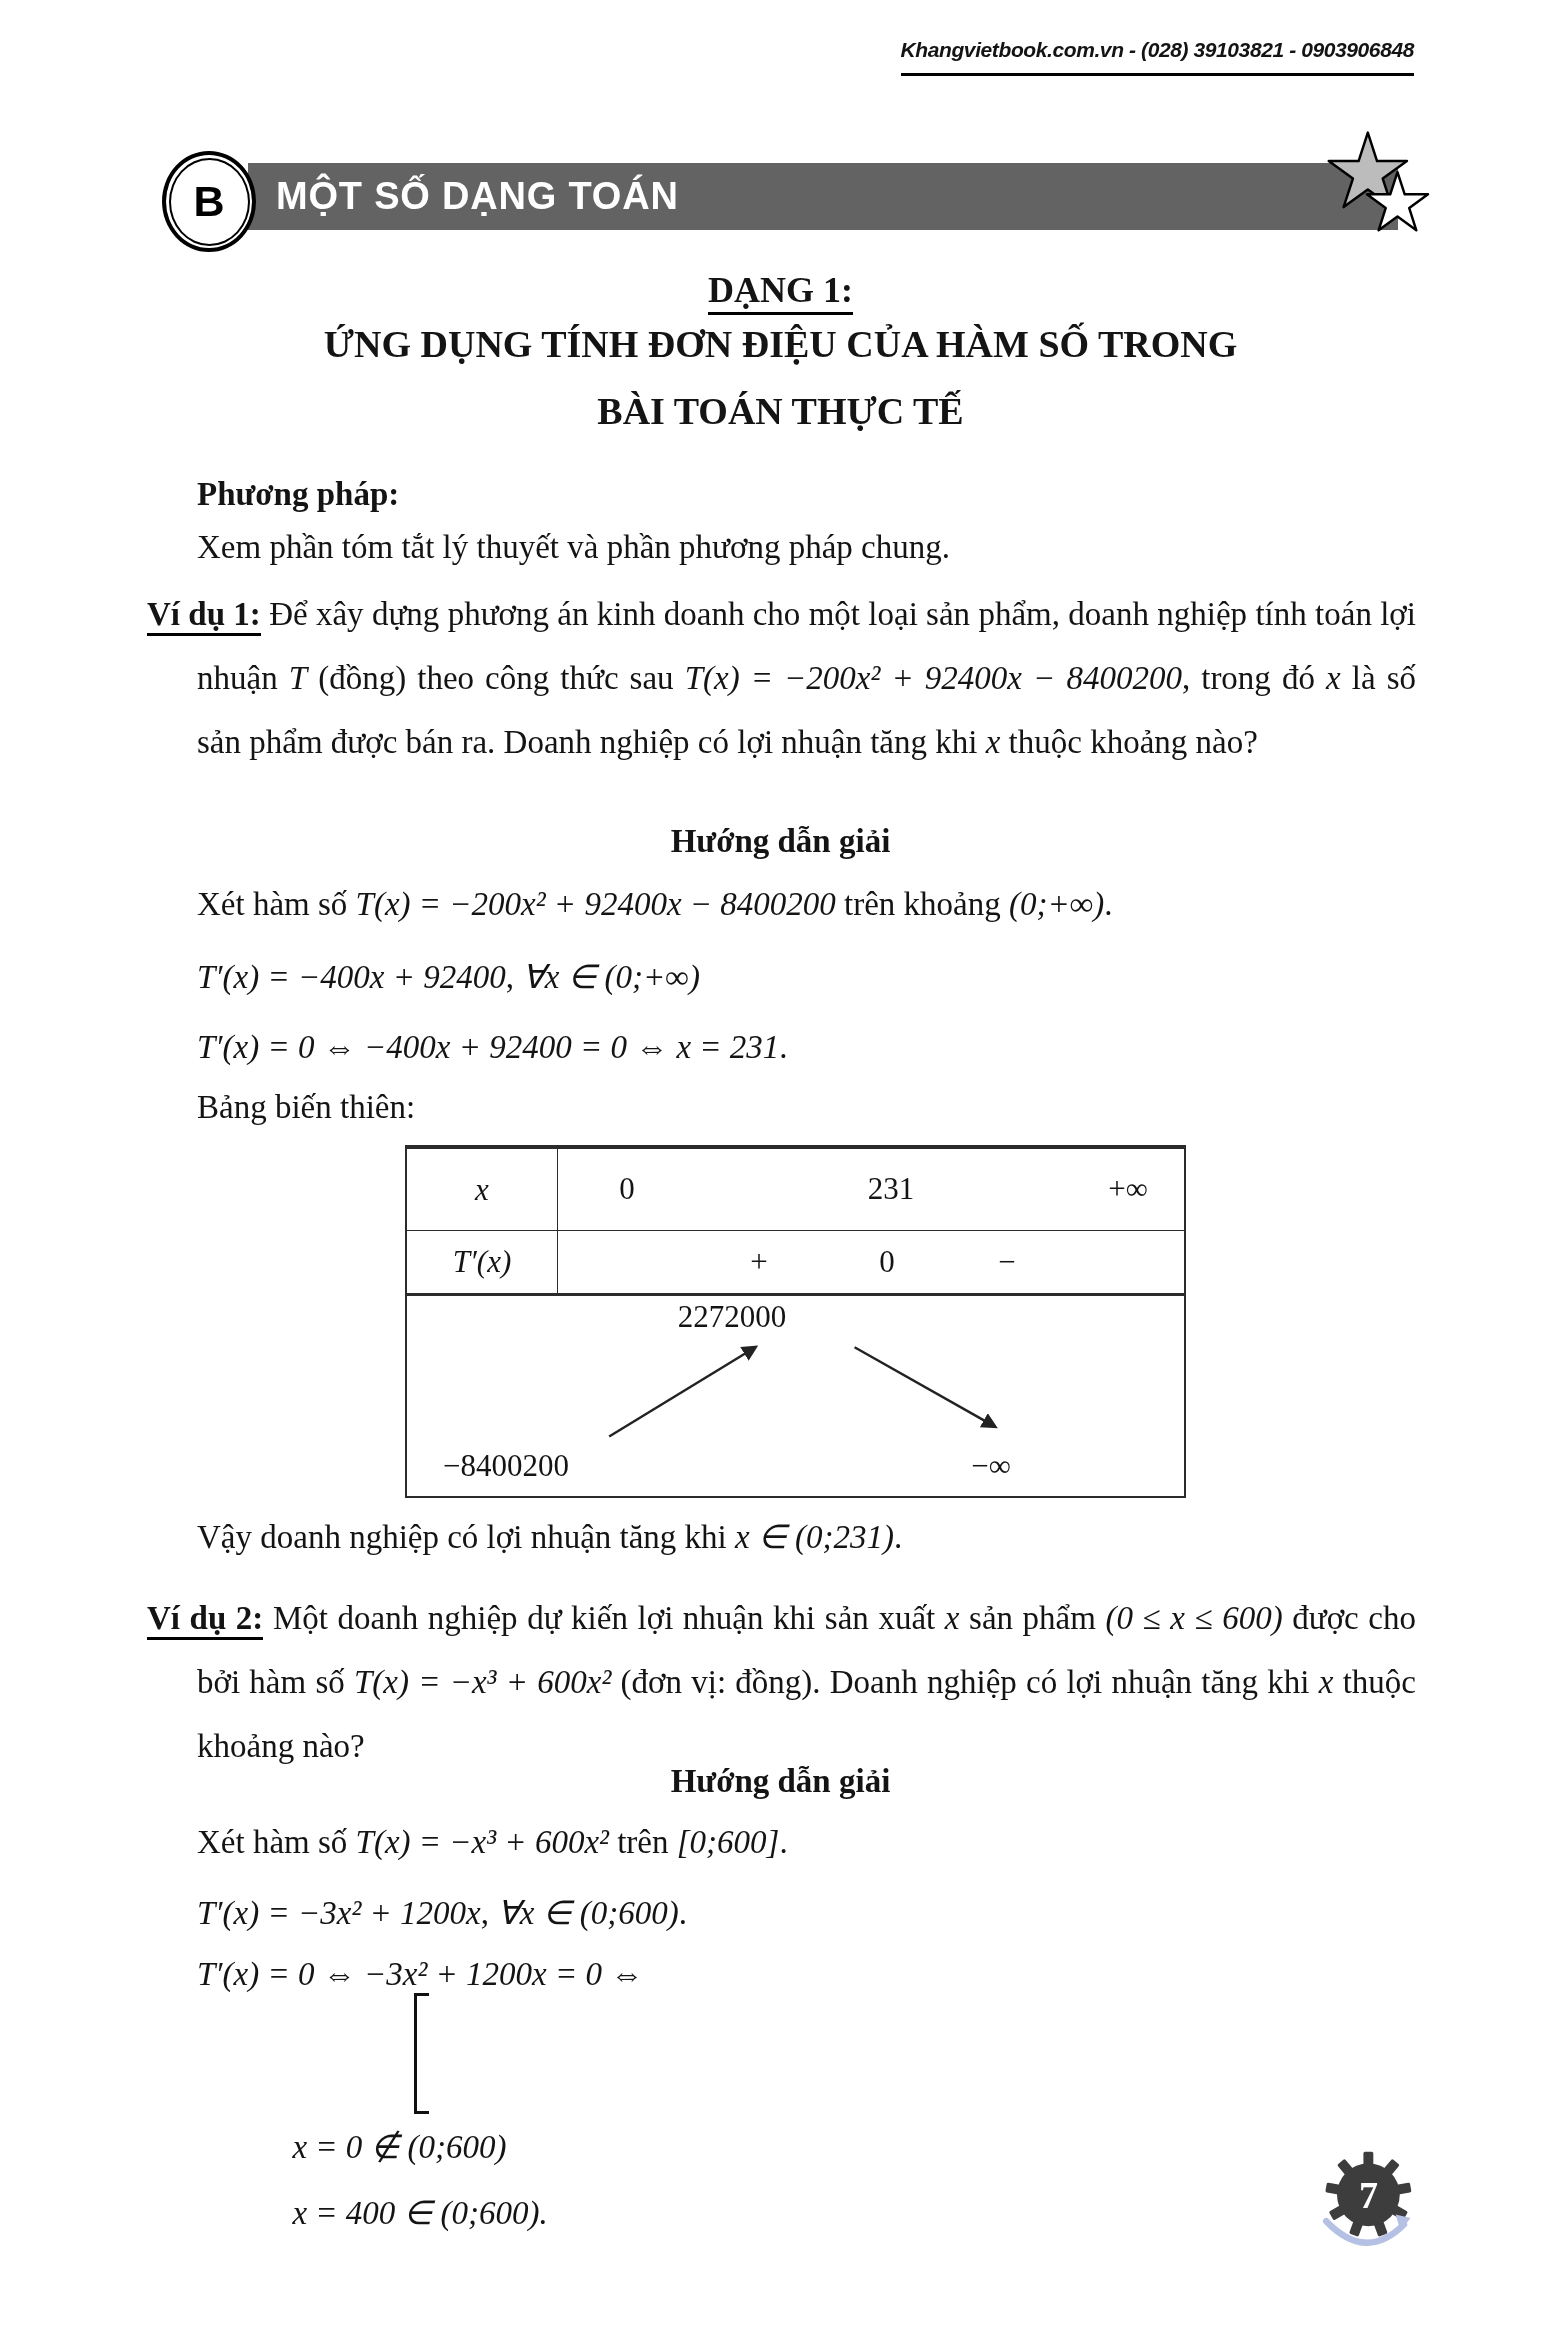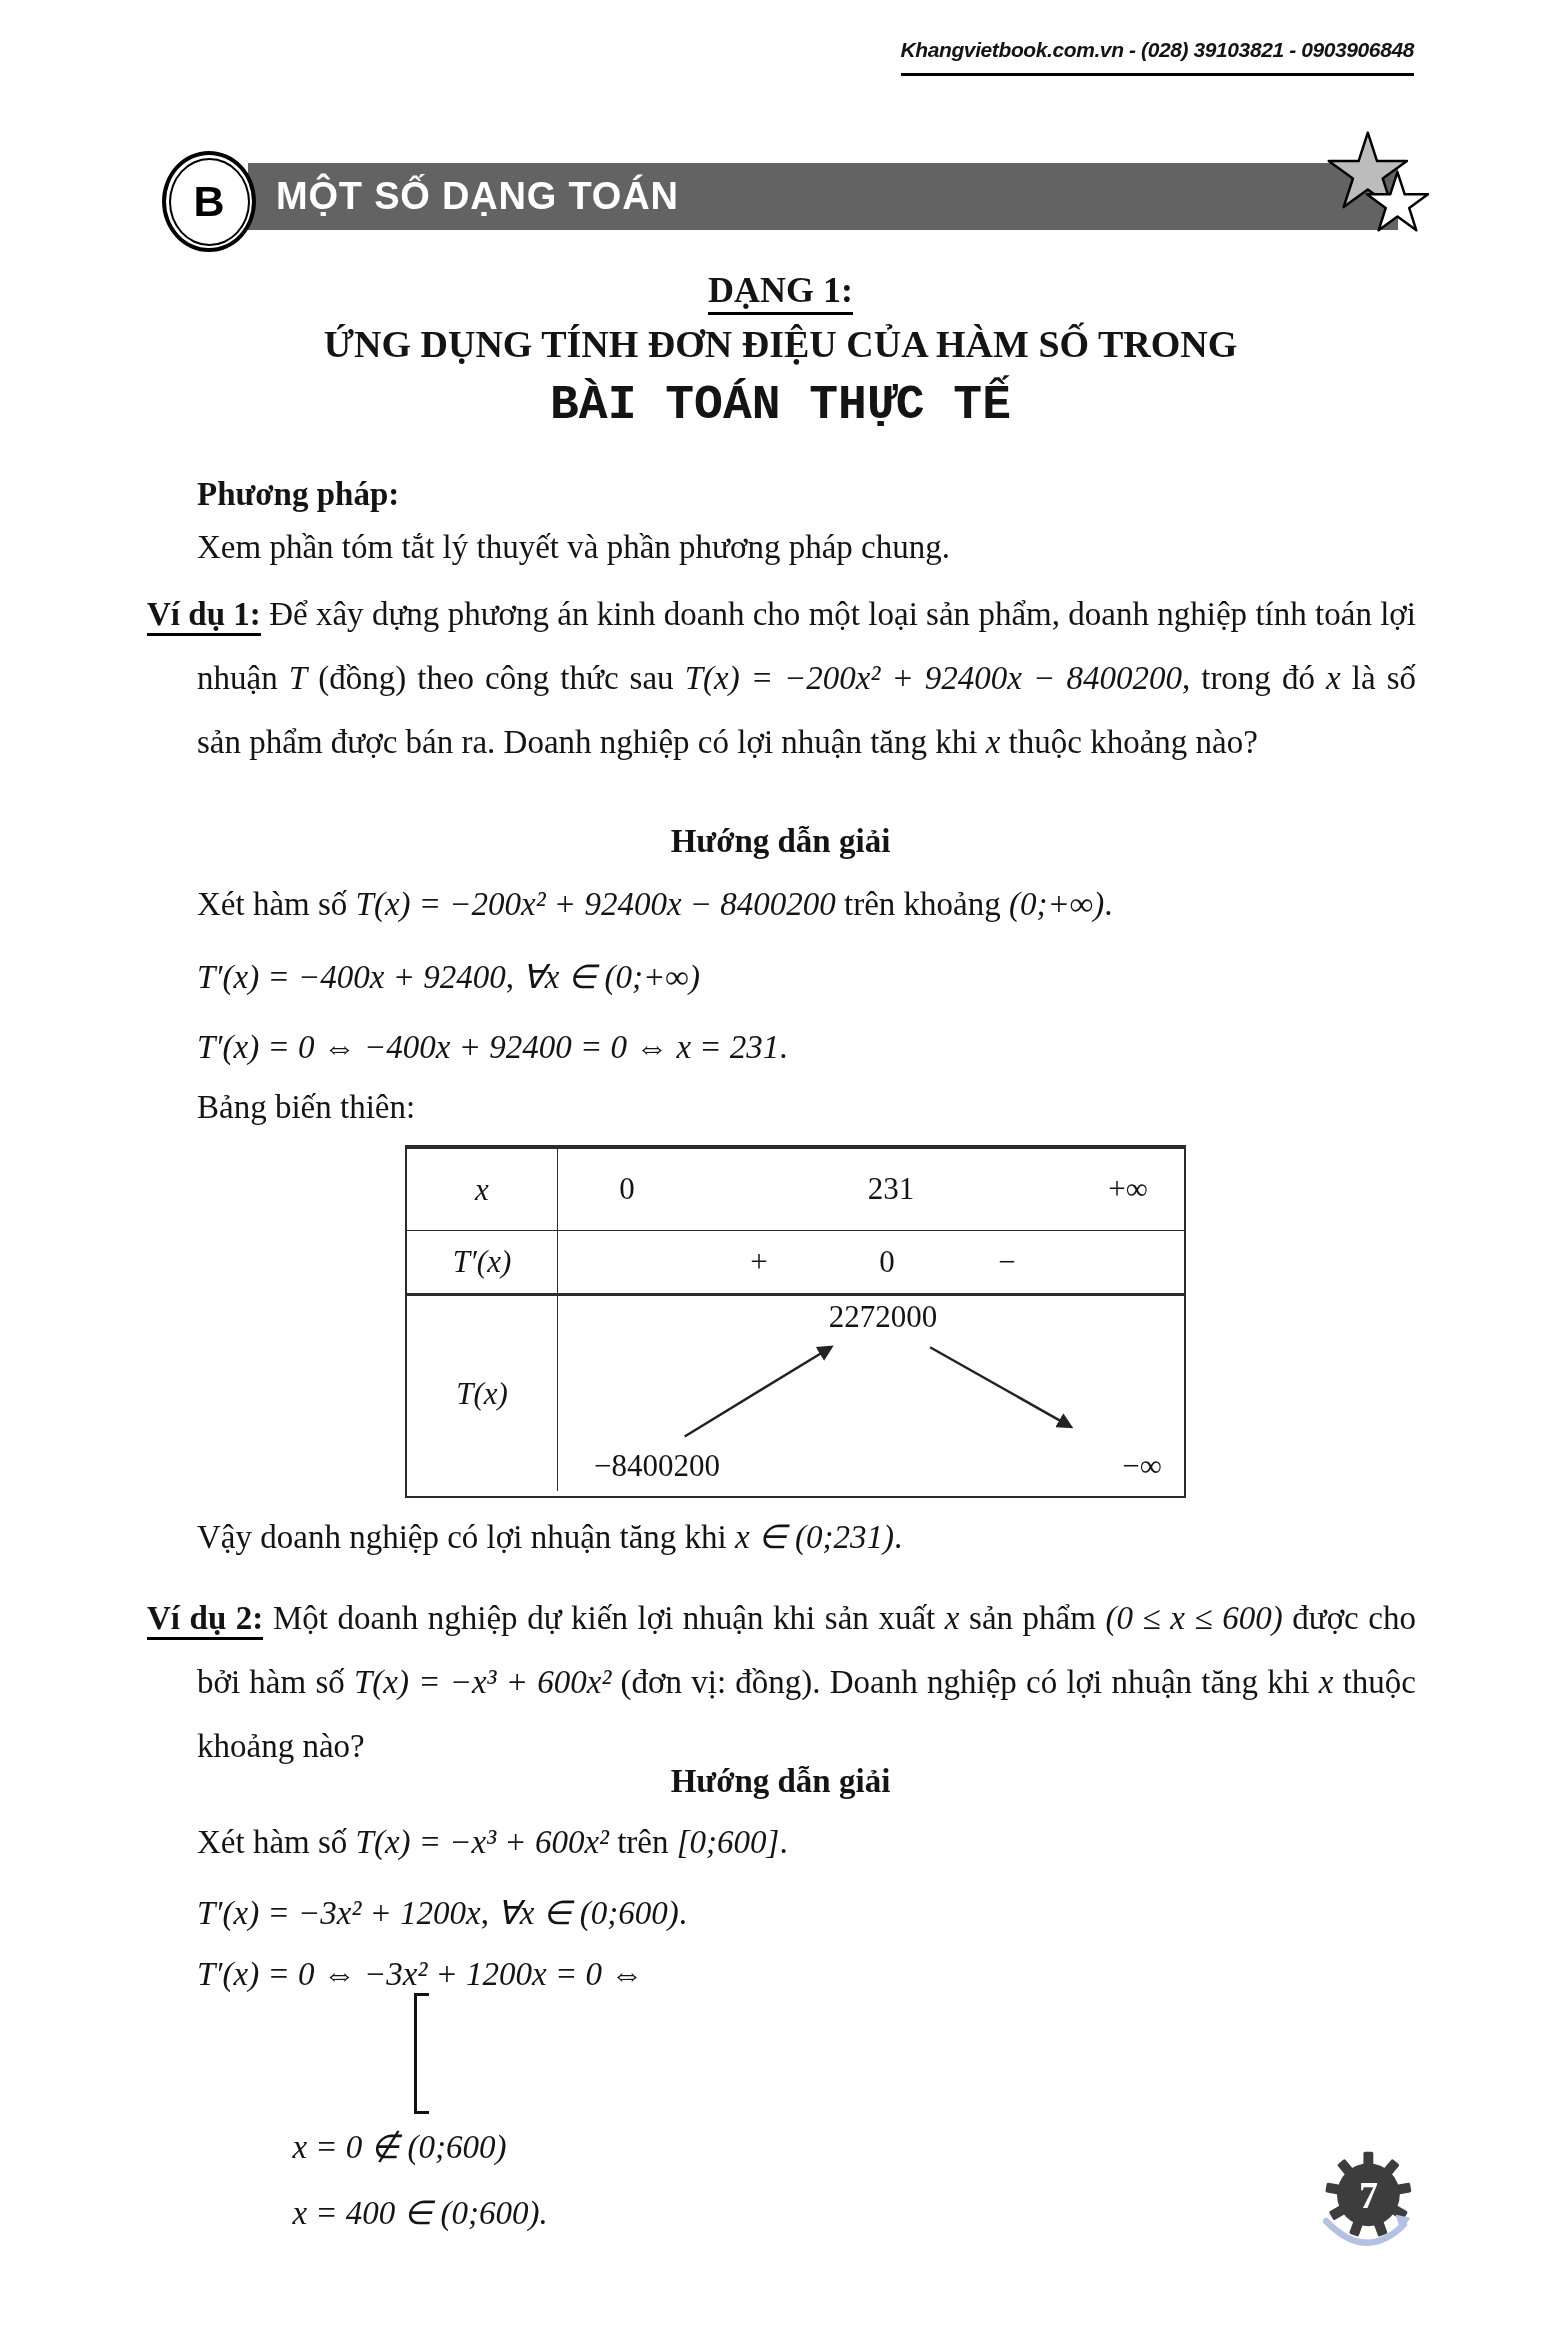--- a/index.html
+++ b/index.html
@@ -18,21 +18,21 @@
   .bcircle{left:162px;top:151px;width:86px;height:93px;background:#fff;border:4.1px solid #000;
         border-radius:50%;z-index:2;display:flex;align-items:center;justify-content:center;}
   .bcircle .inner{position:absolute;inset:2.5px;border:2.5px solid #000;border-radius:50%;}
   .bcircle .bletter{font-family:"Liberation Sans", sans-serif;font-weight:700;font-size:43px;color:#000;z-index:3;}
   .stars{left:1325px;top:126px;width:112px;height:112px;z-index:3;}
   
   .ctr{left:147px;width:1267px;text-align:center;}
   .t1{top:269px;font-weight:700;font-size:36px;}
   .t1 span{border-bottom:3.3px solid #000;padding-bottom:1.7px;}
   .t2{top:322px;font-weight:700;font-size:38px;}
-  .t3{top:378px;font-weight:700;font-size:48px;font-family:Liberation Mono, monospace;}
+  .t3{top:389px;font-weight:700;font-size:38px;}
   
   .line{font-size:33px;white-space:nowrap;}
   .b{font-weight:700;}
   .m{font-style:italic;}
   .ul{border-bottom:3.3px solid #000;padding-bottom:0.8px;}
   .para{font-size:33px;text-align:justify;line-height:64px;width:1219px;left:197px;text-indent:-50px;}
   .hd{font-weight:700;font-size:33px;}
   
   .bbt{left:405px;top:1145px;width:781px;height:353px;border:2.5px solid #2b2b2b;border-top-width:4.1px;
        box-sizing:border-box;background:#fff;font-size:31px;}
@@ -116,23 +116,20 @@
     <div class="bbt-label">
         <span class="m">T′(x)</span>
       </div>
     <div class="bbt-data">
       <span class="v" style="left:201px;">+</span>
       <span class="v" style="left:329px;">0</span>
       <span class="v" style="left:449px;">−</span>
     </div>
   </div>
   <div class="bbt-row r3">
-    <div class="bbt-label">
-        <span class="m">T(x)</span>
-      </div>
     <div class="bbt-data">
       <svg class="bbt-arrows" viewBox="0 0 757 236">
         <defs>
           <marker id="ah" viewBox="0 0 10 10" refX="8" refY="5" markerWidth="6.5" markerHeight="6.5" orient="auto">
             <path d="M0 0 L10 5 L0 10 z" fill="#222"></path>
           </marker>
         </defs>
         <line x1="153" y1="170" x2="330" y2="62" stroke="#222" stroke-width="3" marker-end="url(#ah)"></line>
         <line x1="450" y1="62" x2="620" y2="158" stroke="#222" stroke-width="3" marker-end="url(#ah)"></line>
       </svg>

